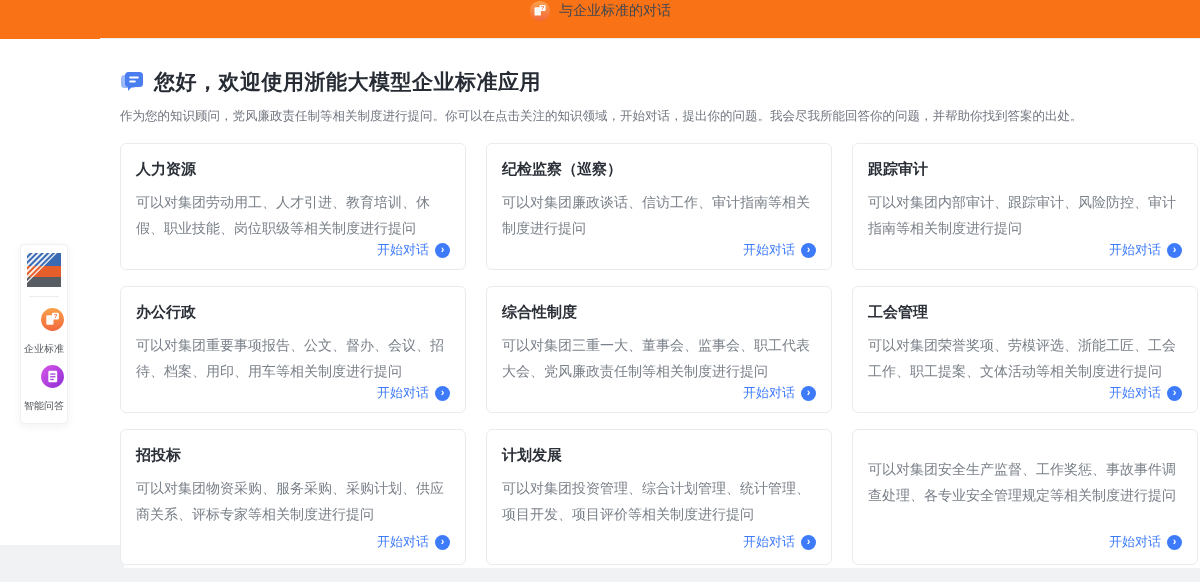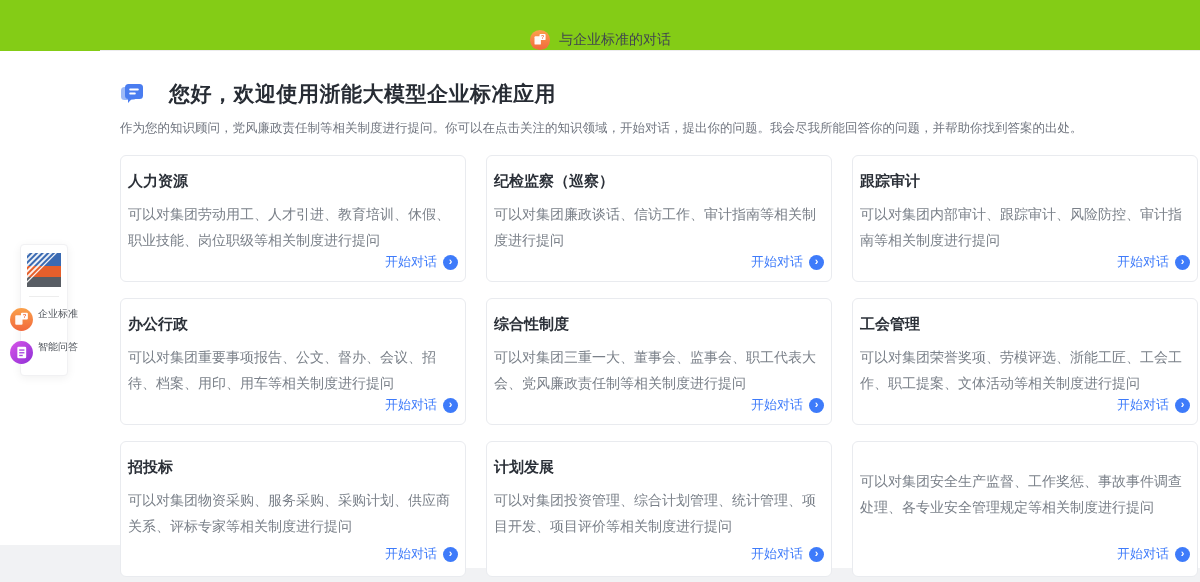--- a/index.html
+++ b/index.html
@@ -8,50 +8,50 @@
     width:1200px; height:582px; overflow:hidden; position:relative;
     background:#ffffff;
     font-family:"Liberation Sans","DejaVu Sans",sans-serif;
     -webkit-font-smoothing:antialiased;
   }
   
   .gray-bottom { position:absolute; left:0; top:568px; right:0; height:14px; background:#f1f2f4; z-index:0; }
   .gray-corner { position:absolute; left:0; top:545px; width:124px; height:37px; background:#f1f2f4; z-index:0; }
 
   
-  .topbar { height:51px; display:flex; align-items:flex-end; justify-content:center; position:relative; background:#84cc16; z-index:1; }
+  .topbar { height:39px; display:flex; align-items:flex-start; justify-content:center; position:relative; background:#f97316; z-index:1; }
   .topbar::after { content:""; position:absolute; left:100px; right:0; bottom:0; height:1px; background:#ececee; }
   .topbar-inner { display:flex; align-items:center; gap:8px; }
   .topbar-title { font-size:14px; color:#41464f; }
 
   
   .float-widget {
     position:absolute; left:20px; top:244px; width:48px; z-index:3;
     background:#fff; border:1px solid #f1f1f3; border-radius:4px;
     box-shadow:0 2px 10px rgba(0,0,0,0.06);
     display:flex; flex-direction:column; align-items:center; padding:8px 0 10px;
   }
   .widget-divider { width:30px; height:1px; background:#ededed; margin:9px 0 2px; }
-  .widget-item { display:flex; flex-direction:row; align-items:flex-start; gap:3px; margin-top:8px; cursor:pointer; }
+  .widget-item { display:flex; flex-direction:column; align-items:flex-end; gap:10px; margin-top:8px; cursor:pointer; }
   .widget-label { font-size:10.5px; color:#50555c; white-space:nowrap; transform:scale(0.95); }
 
   
   .content { position:relative; z-index:1; padding:30px 0 0 120px; }
   .welcome-head { display:flex; align-items:center; gap:10px; height:26px; }
-  .welcome-title { font-size:21px; font-weight:bold; color:#272c34; margin:15px; letter-spacing:0.5px; }
+  .welcome-title { font-size:21px; font-weight:bold; color:#272c34; margin:0; letter-spacing:0.5px; }
   .welcome-sub { margin:13px 0 0; font-size:12.5px; color:#70757f; line-height:17px; }
 
   .cards {
     margin-top:18px; width:1078px;
     display:grid; grid-template-columns:repeat(3,346px); grid-template-rows:127px 127px 136px;
     gap:16px 20px;
   }
   .card {
     background:#fff; border:1px solid #e9ebef; border-radius:6px;
-    padding:16px 7px 13px; display:flex; flex-direction:column;
+    padding:16px 15px 13px; display:flex; flex-direction:column;
   }
   .card-title { font-size:15px; font-weight:bold; color:#2b3038; }
   .card-desc { margin-top:10px; font-size:14px; color:#7a8089; line-height:26px; }
   .card-action {
     margin-top:auto; align-self:flex-end; display:flex; align-items:center; gap:6px;
     color:#3e7bfa; font-size:13px; cursor:pointer; user-select:none;
   }
   .arrow-circle {
     width:15px; height:15px; border-radius:50%; background:#3e7bfa; color:#fff;
     display:flex; align-items:center; justify-content:center;

